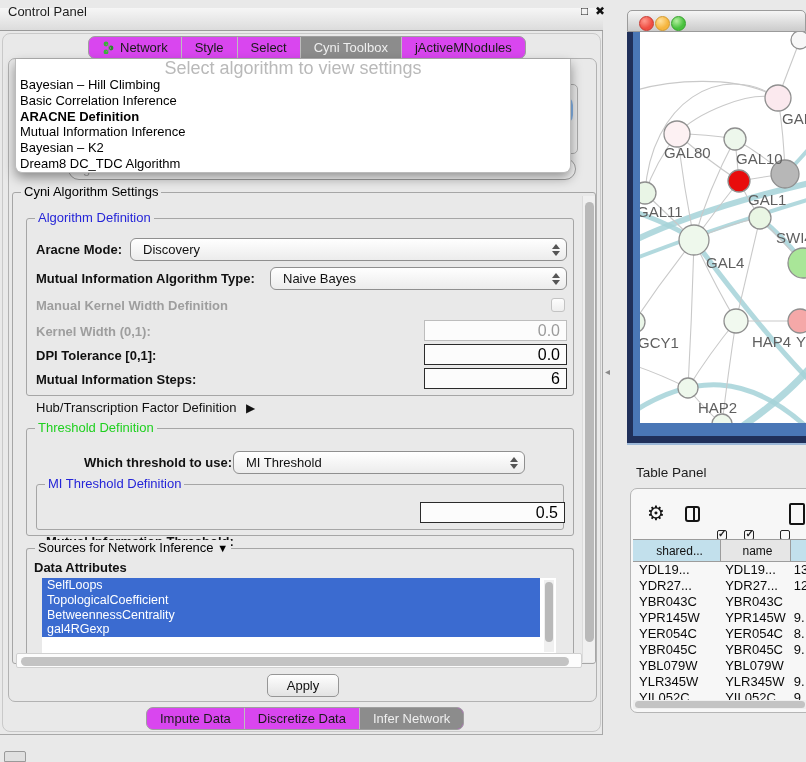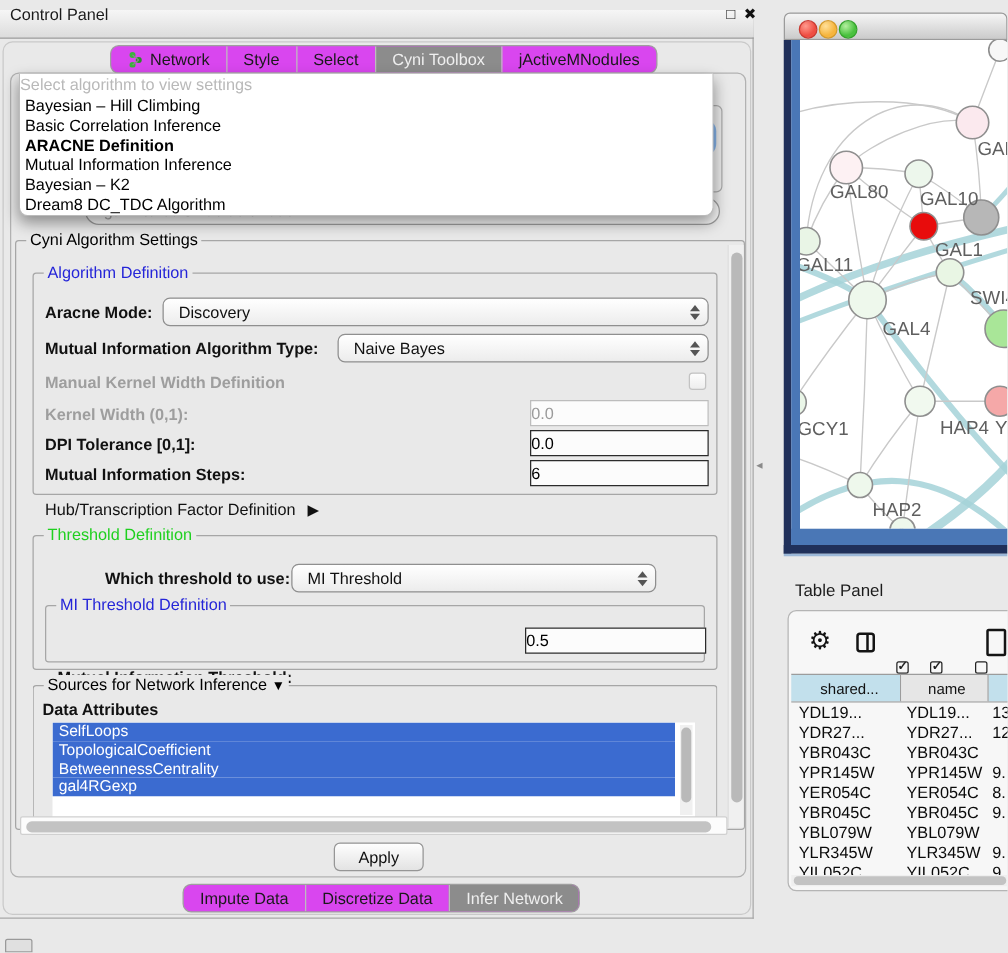--- a/index.html
+++ b/index.html
@@ -36,21 +36,21 @@
       border-radius:7px;background:linear-gradient(#fff,#ececec);
       box-shadow:0 0 0 3px #85b3e8;}
   .under-combo2{left:68px;top:158px;width:508px;height:22px;border:1px solid #9f9f9f;
       border-radius:11px;background:#f7f7f7;font-size:13px;color:#a9a9a9;
       line-height:20px;padding-left:14px;overflow:hidden;white-space:nowrap;}
 
   
   .popup{left:15px;top:59px;width:556px;height:114px;background:#fff;
       border:1px solid #bbb;border-top:none;border-radius:0 0 7px 7px;z-index:40;
       box-shadow:0 5px 12px rgba(0,0,0,.4);overflow:hidden;}
-  .popup .ph{height:18px;line-height:18px;color:#b9b9b9;font-size:13px;}
+  .popup .ph{height:18px;line-height:18px;text-align:center;color:#b9b9b9;font-size:18px;}
   .algo-row{font-size:13px;line-height:15.8px;padding-left:4px;color:#000;white-space:nowrap;}
   .algo-row.bold{font-weight:bold;}
 
   
   .grp{border:1px solid #a6a6a6;border-radius:3px;}
   .gtitle{position:absolute;top:-9px;left:8px;background:#e9e9e9;padding:0 3px;
       font-size:13px;white-space:nowrap;}
   .blue{color:#2525d8;} .green{color:#1fd01f;}
 
   .flabel{font-size:13px;font-weight:bold;color:#111;white-space:nowrap;}
@@ -59,22 +59,22 @@
 
   .combo{height:23px;border:1px solid #8f8f8f;border-radius:6px;
       background:linear-gradient(#fff,#ececec);font-size:13px;line-height:21px;
       padding-left:12px;color:#111;overflow:hidden;white-space:nowrap;}
   .spin{position:absolute;right:6px;top:4px;width:9px;height:14px;}
   .spin:before,.spin:after{content:"";position:absolute;left:1px;border-left:4px solid transparent;
       border-right:4px solid transparent;}
   .spin:before{top:1px;border-bottom:5px solid #555;}
   .spin:after{bottom:1px;border-top:5px solid #555;}
 
-  .tfield{height:21px;border:1px solid #bdbdbd;background:#fcfcfc;font-size:13px;
-      line-height:19px;text-align:left;padding-right:6px;color:#000;}
+  .tfield{height:21px;border:1px solid #bdbdbd;background:#fcfcfc;font-size:16px;
+      line-height:19px;text-align:right;padding-right:6px;color:#000;}
   .tfield.dark{border:1.5px solid #2b2b2b;}
   .tfield.disabled{color:#9b9b9b;}
   .chk{width:14px;height:14px;border:1px solid #c3c3c3;border-radius:3px;
       background:linear-gradient(#fdfdfd,#eee);}
 
   .attr-list{left:42px;top:578px;width:514px;height:76px;background:#fff;overflow:hidden;}
   .attr-row{height:14.8px;line-height:14.8px;font-size:12.5px;color:#fff;padding-left:5px;
       width:498px;box-sizing:border-box;white-space:nowrap;}
   .vthumb{position:absolute;background:#b9b9b9;border-radius:5px;}
 

